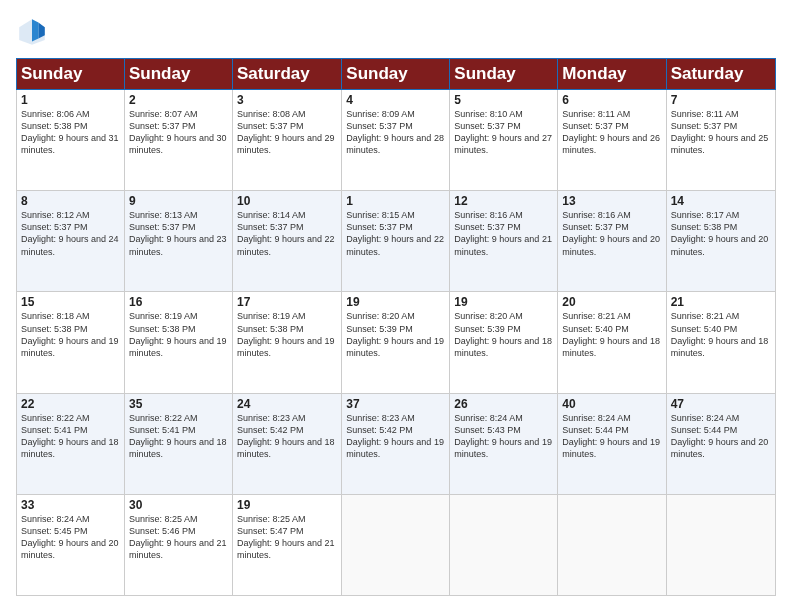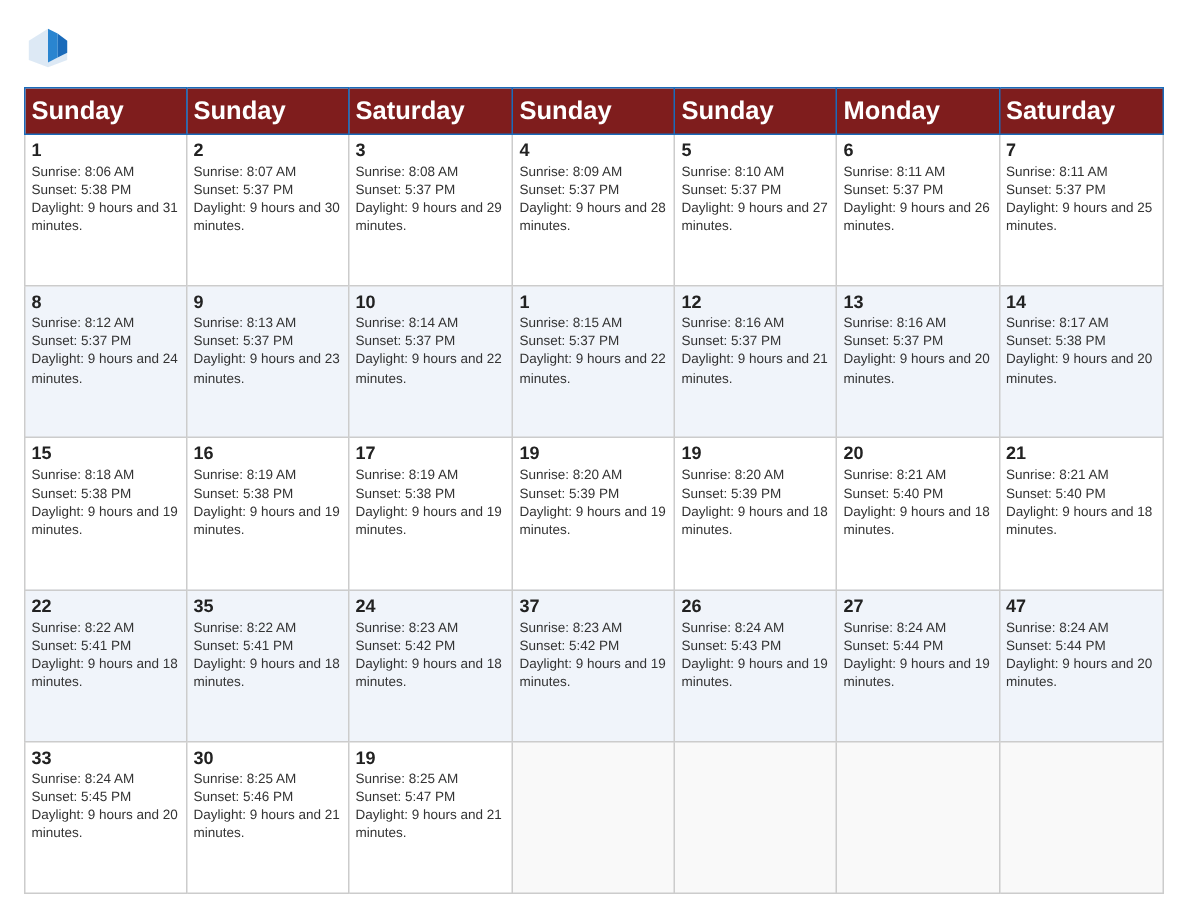--- a/index.html
+++ b/index.html
@@ -346,21 +346,21 @@
         </td>
           <td>
           <span class="day-num">26</span>
           <div class="day-detail">
             Sunrise: 8:24 AM<br>
             Sunset: 5:43 PM<br>
             Daylight: 9 hours and 19 minutes.
           </div>
         </td>
           <td>
-          <span class="day-num">27</span>
+          <span class="day-num">40</span>
           <div class="day-detail">
             Sunrise: 8:24 AM<br>
             Sunset: 5:44 PM<br>
             Daylight: 9 hours and 19 minutes.
           </div>
         </td>
           <td>
           <span class="day-num">47</span>
           <div class="day-detail">
             Sunrise: 8:24 AM<br>

